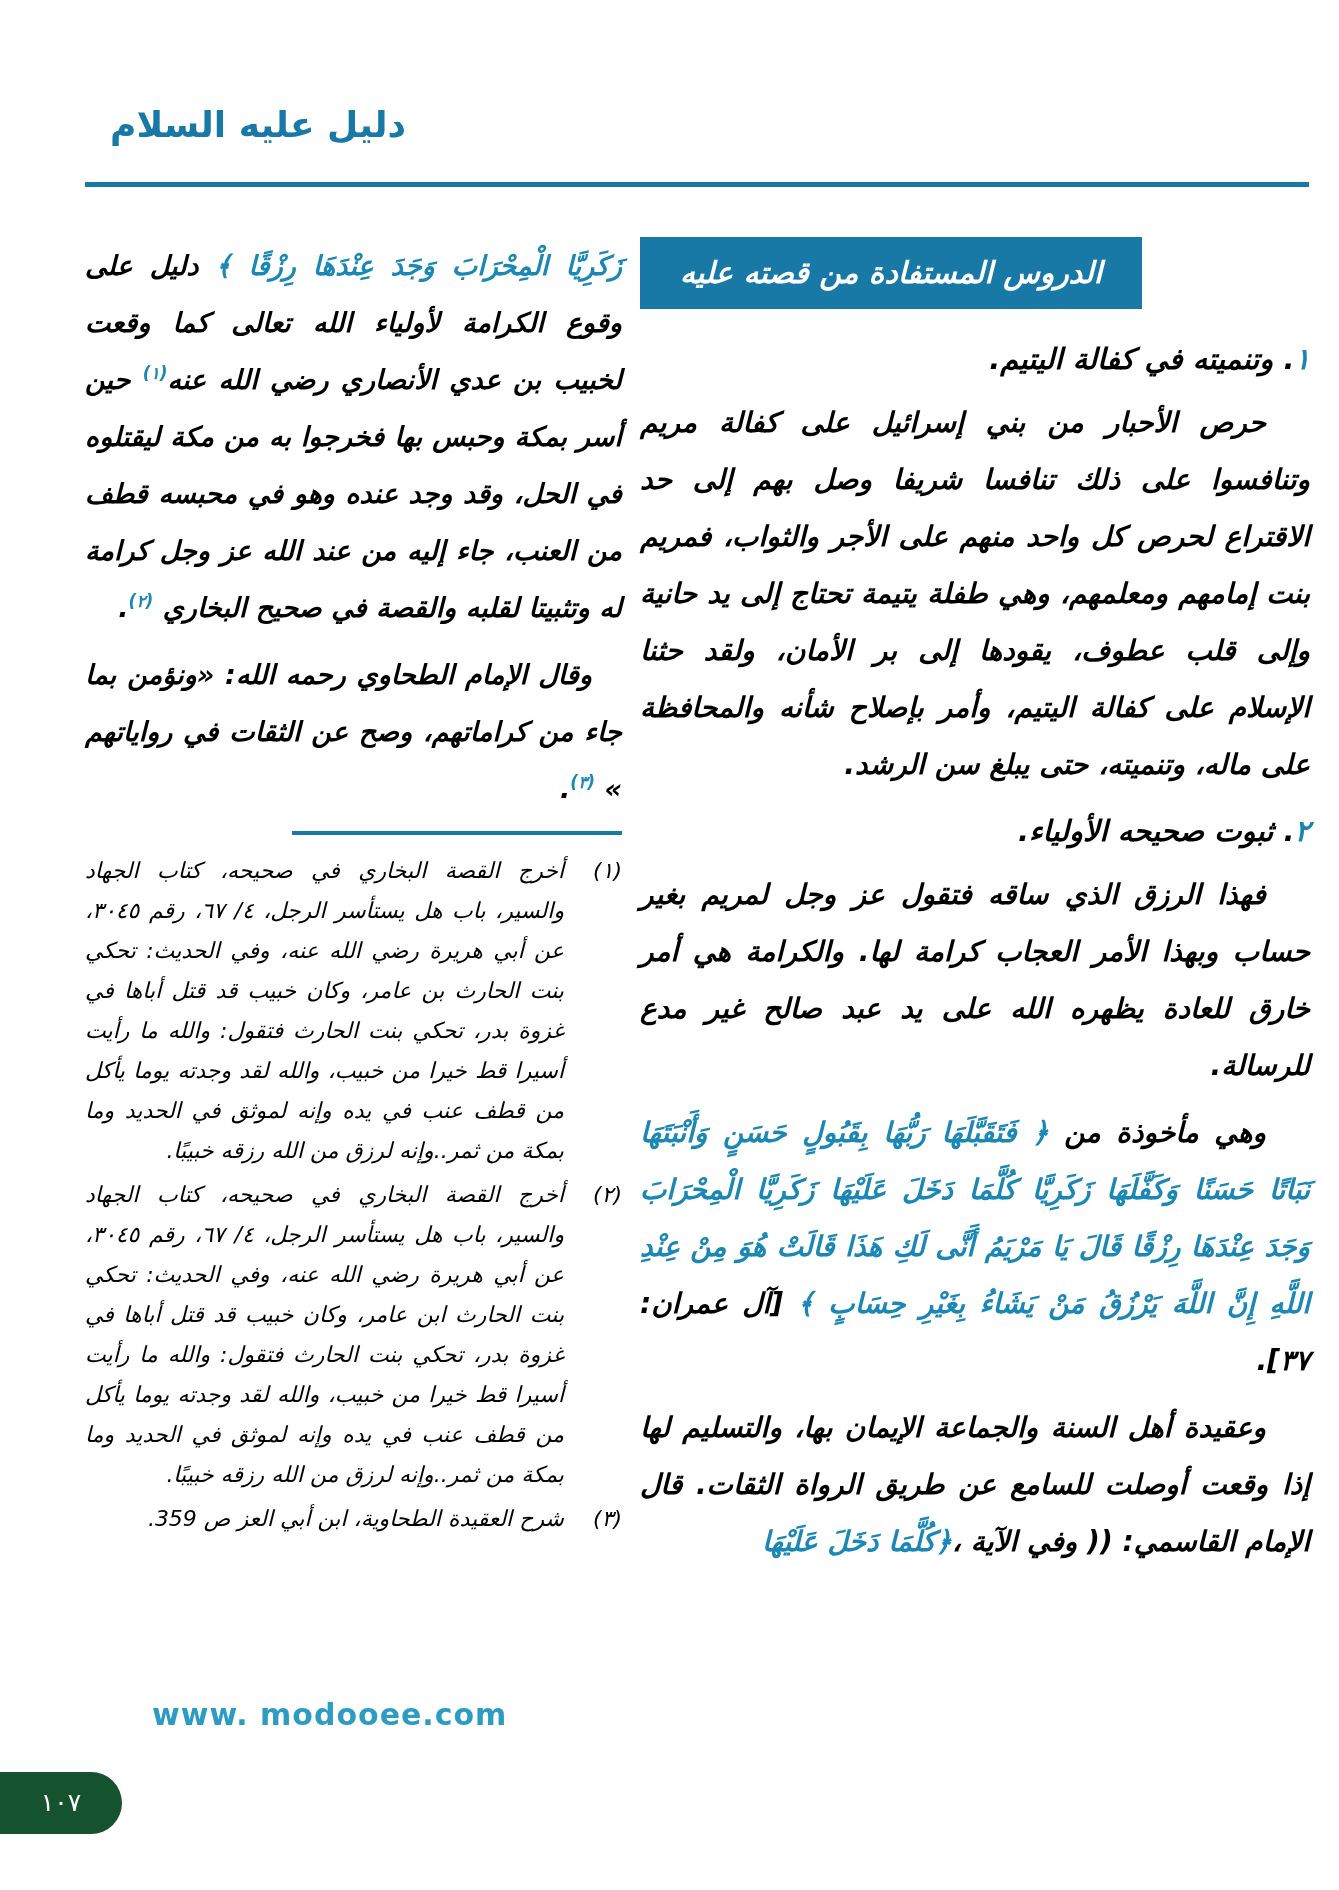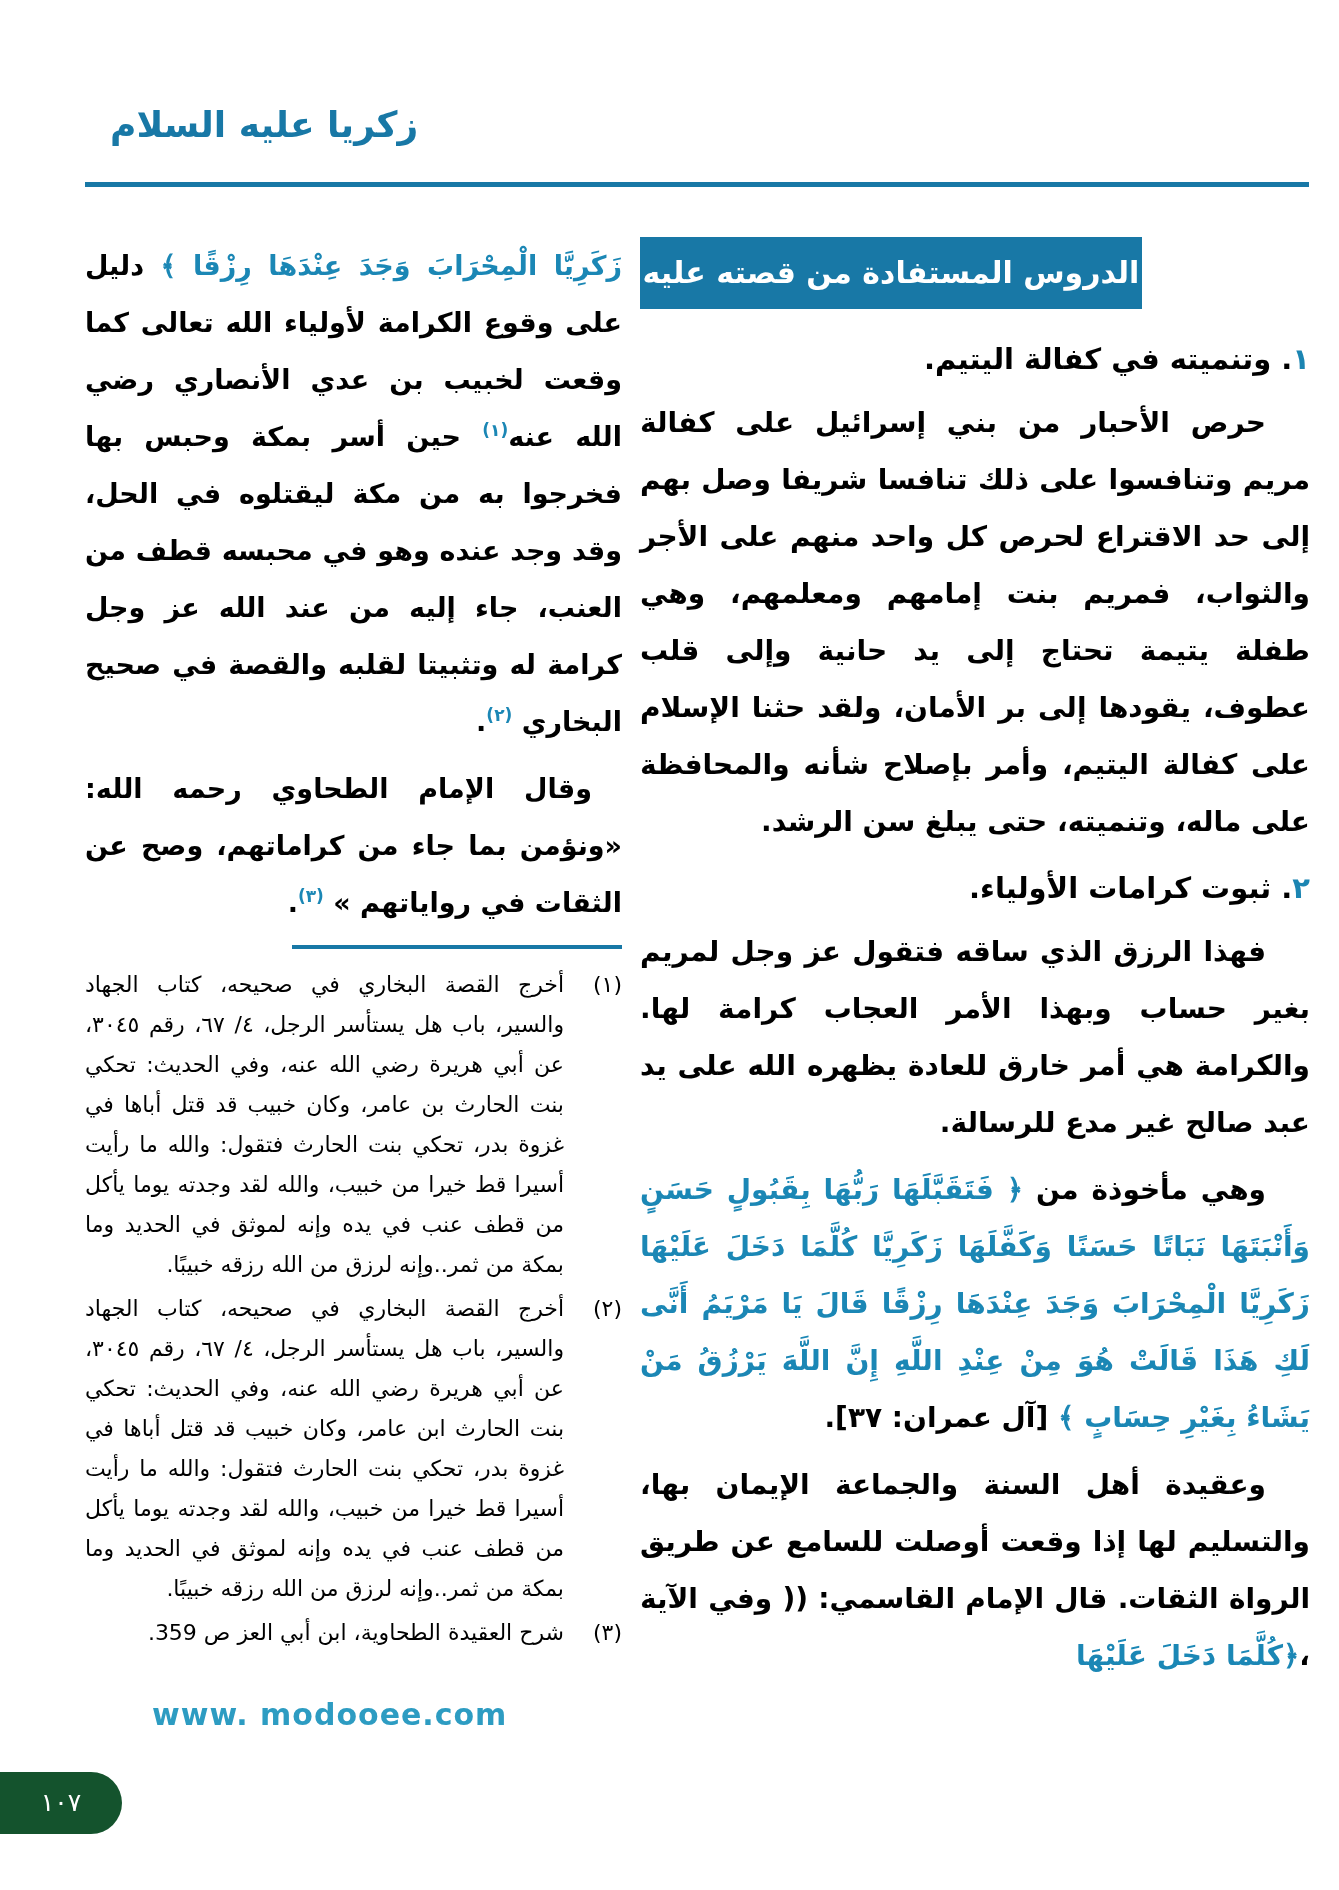--- a/index.html
+++ b/index.html
@@ -9,21 +9,21 @@
   }
   
   .header-callig{
     position:absolute;top:104px;left:110px;color:#1878a6;
     font-size:36px;font-weight:bold;white-space:nowrap;
   }
   .header-rule{
     position:absolute;top:182px;left:85px;width:1224px;height:5px;background:#1878a6;
   }
   
-  .col{position:absolute;top:237px;text-align:justify;color:#000;}
+  .col{position:absolute;top:237px;text-align:justify;color:#000;font-style:italic;}
   .col-right{left:640px;width:670px;font-size:28px;font-weight:bold;line-height:57px;}
   .col-left{left:85px;width:537px;font-size:27px;font-weight:bold;line-height:57px;}
   .title-box{
     width:502px;height:72px;background:#1878a6;color:#ffffff;text-align:center;
     line-height:72px;font-size:30px;margin:0 auto 22px 0;font-weight:bold;
   }
   .sec-head{font-size:29px;margin:0 0 6px 0;}
   .sec-num{color:#1b85b2;}
   p.body-par{margin:0 0 10px 0;text-indent:44px;}
   p.no-indent{text-indent:0;}
@@ -40,31 +40,31 @@
     font-size:25px;letter-spacing:5px;
   }
   .footer-url{
     position:absolute;left:152px;top:1697px;color:#2d9cc2;font-size:30px;
     font-weight:bold;letter-spacing:1px;direction:ltr;
   }
 </style>
 </head>
 <body>
 
-<div class="header-callig">زكريا عليه السلام</div>
+<div class="header-callig">دليل عليه السلام</div>
 <div class="header-rule"></div>
 
 <div class="col col-right">
   <div class="title-box">الدروس المستفادة من قصته عليه السلام</div>
 
   <div class="sec-head"><span class="sec-num">١</span><span>. وتنميته في كفالة اليتيم.</span></div>
 
   <p class="body-par">حرص الأحبار من بني إسرائيل على كفالة مريم وتنافسوا على ذلك تنافسا شريفا وصل بهم إلى حد الاقتراع لحرص كل واحد منهم على الأجر والثواب، فمريم بنت إمامهم ومعلمهم، وهي طفلة يتيمة تحتاج إلى يد حانية وإلى قلب عطوف، يقودها إلى بر الأمان، ولقد حثنا الإسلام على كفالة اليتيم، وأمر بإصلاح شأنه والمحافظة على ماله، وتنميته، حتى يبلغ سن الرشد.</p>
 
-  <div class="sec-head"><span class="sec-num">٢</span><span>. ثبوت كرامات الأولياء.</span></div>
+  <div class="sec-head"><span class="sec-num">٢</span><span>. ثبوت صحيحه الأولياء.</span></div>
 
   <p class="body-par">فهذا الرزق الذي ساقه فتقول عز وجل لمريم بغير حساب وبهذا الأمر العجاب كرامة لها. والكرامة هي أمر خارق للعادة يظهره الله على يد عبد صالح غير مدع للرسالة.</p>
 
   <p class="body-par"><span>وهي مأخوذة من </span><span class="verse">﴿ فَتَقَبَّلَهَا رَبُّهَا بِقَبُولٍ حَسَنٍ وَأَنْبَتَهَا نَبَاتًا حَسَنًا وَكَفَّلَهَا زَكَرِيَّا كُلَّمَا دَخَلَ عَلَيْهَا زَكَرِيَّا الْمِحْرَابَ وَجَدَ عِنْدَهَا رِزْقًا قَالَ يَا مَرْيَمُ أَنَّى لَكِ هَذَا قَالَتْ هُوَ مِنْ عِنْدِ اللَّهِ إِنَّ اللَّهَ يَرْزُقُ مَنْ يَشَاءُ بِغَيْرِ حِسَابٍ ﴾ </span><span>[آل عمران: ٣٧].</span></p>
 
   <p class="body-par"><span>وعقيدة أهل السنة والجماعة الإيمان بها، والتسليم لها إذا وقعت أوصلت للسامع عن طريق الرواة الثقات. قال الإمام القاسمي: (( وفي الآية ،</span><span class="verse">﴿كُلَّمَا دَخَلَ عَلَيْهَا</span></p>
 </div>
 
 <div class="col col-left">
   <p class="body-par no-indent"><span class="verse">زَكَرِيَّا الْمِحْرَابَ وَجَدَ عِنْدَهَا رِزْقًا ﴾</span><span> دليل على وقوع الكرامة لأولياء الله تعالى كما وقعت لخبيب بن عدي الأنصاري رضي الله عنه</span><sup class="fnm">(١)</sup><span> حين أسر بمكة وحبس بها فخرجوا به من مكة ليقتلوه في الحل، وقد وجد عنده وهو في محبسه قطف من العنب، جاء إليه من عند الله عز وجل كرامة له وتثبيتا لقلبه والقصة في صحيح البخاري </span><sup class="fnm">(٢)</sup><span>.</span></p>

